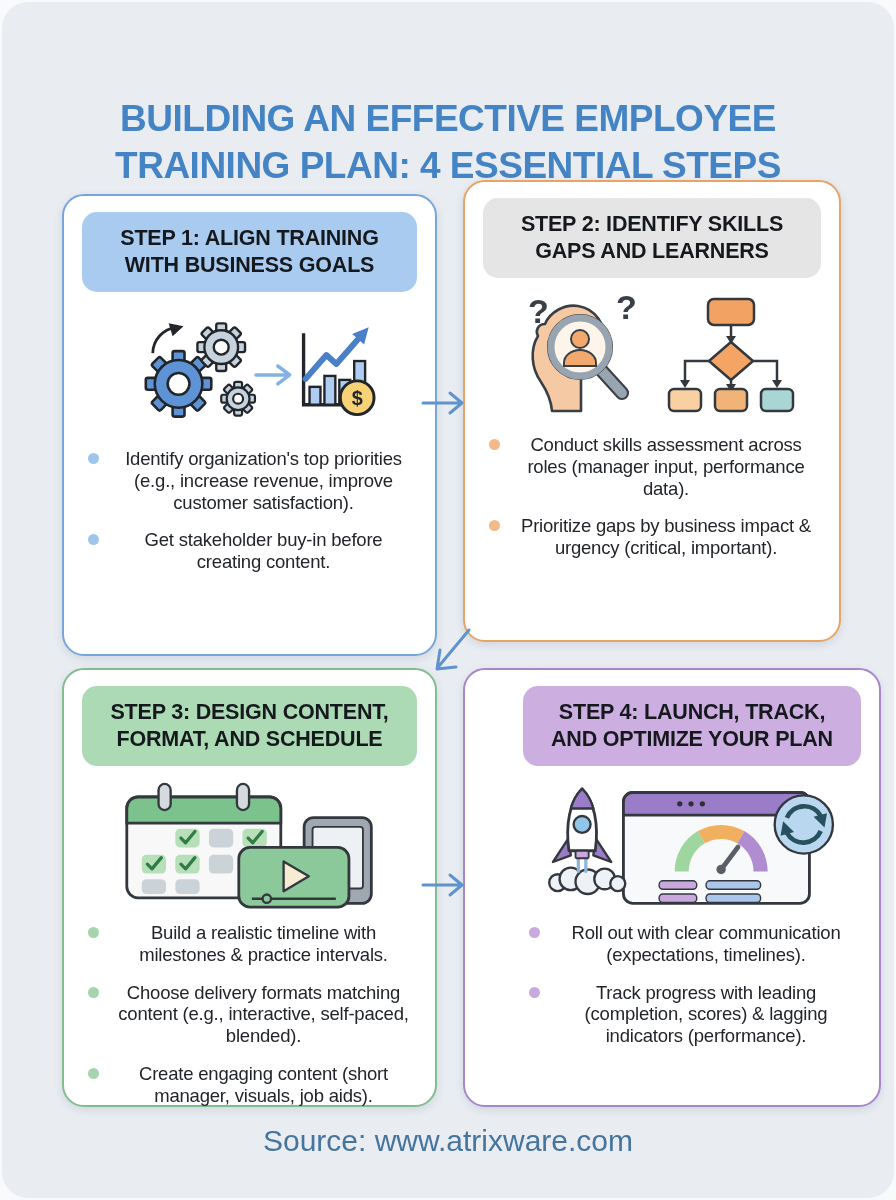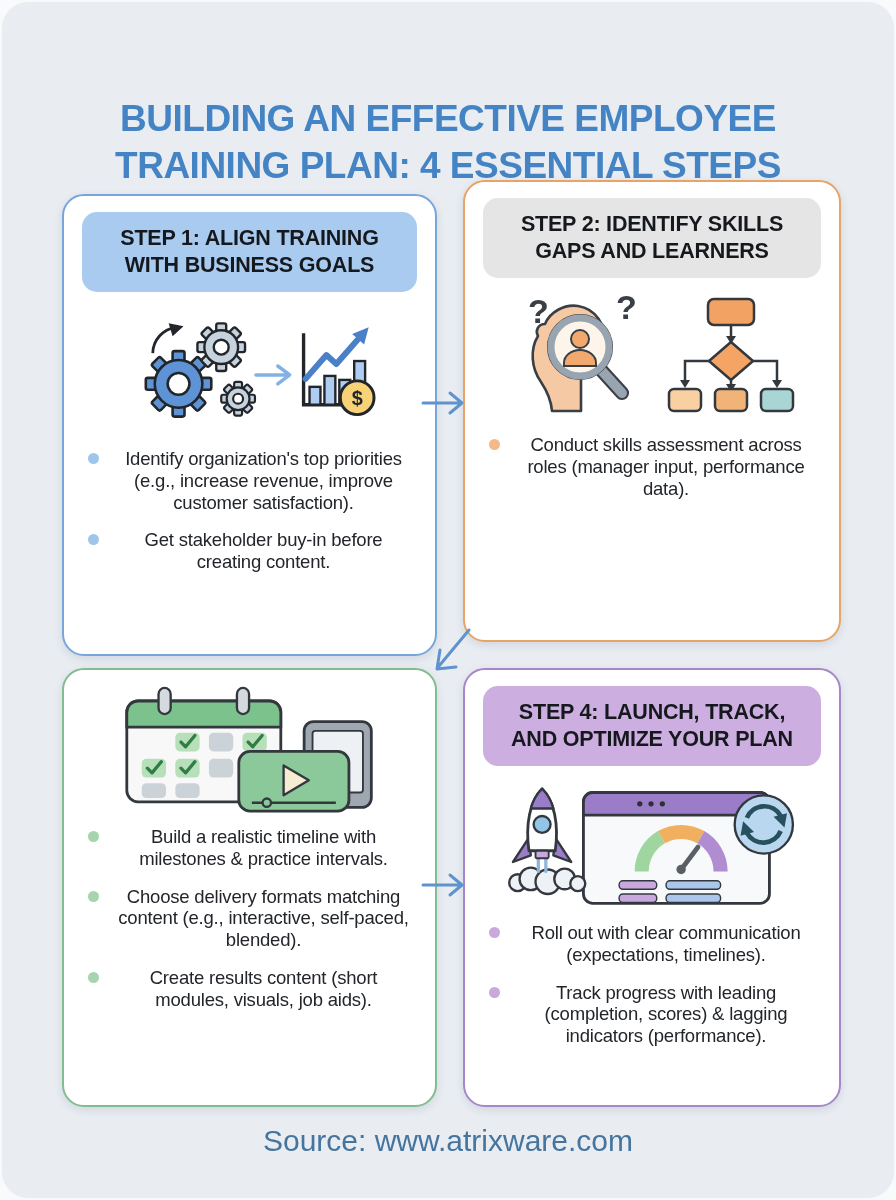--- a/index.html
+++ b/index.html
@@ -13,21 +13,21 @@
     font-size:37px;font-weight:800;color:#4584c4;line-height:1.28;letter-spacing:-.5px;margin-top:43px;
   }
   .title span{display:inline-block;max-width:740px;text-wrap:balance;}
   .card{
     position:absolute;background:#ffffff;border-radius:22px;
     box-shadow:0 3px 8px rgba(60,80,110,.14);
   }
   .card1{left:62px;top:172px;width:371px;height:458px;border:2px solid #79a6d9;margin-top:22px;}
   .card2{left:463px;top:180px;width:374px;height:458px;border:2px solid #e8a465;}
   .card3{left:62px;top:668px;width:371px;height:435px;border:2px solid #82bd90;}
-  .card4{left:463px;top:668px;width:374px;height:435px;border:2px solid #a687c9;}
+  .card4{left:463px;top:668px;width:374px;height:435px;border:2px solid #a687c9;padding-left:40px;}
   .hdr{
     margin:16px 18px 0;border-radius:15px;min-height:62px;
     display:flex;align-items:center;justify-content:center;text-align:center;
     padding:9px 12px;
   }
   .hdr span{
     font-size:21.5px;font-weight:800;color:#15181d;line-height:1.24;
     max-width:284px;text-wrap:balance;letter-spacing:-.2px;
   }
   .card1 .hdr{background:#a9cbf0;}
@@ -164,24 +164,31 @@
       <rect x="167" y="104" width="32" height="22" rx="5" fill="#f9d0a2" stroke="#33383e" stroke-width="2.5"></rect>
       <rect x="213" y="104" width="32" height="22" rx="5" fill="#f2b379" stroke="#33383e" stroke-width="2.5"></rect>
       <rect x="259" y="104" width="32" height="22" rx="5" fill="#a9d6d4" stroke="#33383e" stroke-width="2.5"></rect>
     </svg>
   </div>
   <ul class="bullets">
     <li>
         <span class="dot"></span>
         <span class="btext">Conduct skills assessment across roles (manager input, performance data).</span>
       </li>
+    <li>
+        <span class="dot"></span>
+        <span class="btext">Prioritize gaps by business impact &amp; urgency (critical, important).</span>
+      </li>
   </ul>
 </section>
 
 <section class="card card3">
+  <div class="hdr">
+    <span>STEP 3: DESIGN CONTENT, FORMAT, AND SCHEDULE</span>
+  </div>
   <div class="icon-area">
     <svg width="300" height="140" viewBox="0 0 320 150">
 
       <rect x="28" y="30" width="165" height="108" rx="12" fill="#f7f8f7" stroke="#33383e" stroke-width="3"></rect>
       <path d="M40,30 h141 a12,12 0 0 1 12,12 v16 h-165 v-16 a12,12 0 0 1 12,-12 z" fill="#7cc28c" stroke="#33383e" stroke-width="3"></path>
       <rect x="62" y="16" width="13" height="28" rx="6.5" fill="#d4dade" stroke="#33383e" stroke-width="2.5"></rect>
       <rect x="146" y="16" width="13" height="28" rx="6.5" fill="#d4dade" stroke="#33383e" stroke-width="2.5"></rect>
       <g stroke-width="0">
         <rect x="80" y="64" width="26" height="20" rx="5" fill="#b7dfba"></rect>
         <rect x="116" y="64" width="26" height="20" rx="5" fill="#ccd3d8"></rect>
@@ -213,21 +220,21 @@
     <li>
         <span class="dot"></span>
         <span class="btext">Build a realistic timeline with milestones &amp; practice intervals.</span>
       </li>
     <li>
         <span class="dot"></span>
         <span class="btext">Choose delivery formats matching content (e.g., interactive, self-paced, blended).</span>
       </li>
     <li>
         <span class="dot"></span>
-        <span class="btext">Create results content (short modules, visuals, job aids).</span>
+        <span class="btext">Create engaging content (short manager, visuals, job aids).</span>
       </li>
   </ul>
 </section>
 
 <section class="card card4">
   <div class="hdr">
     <span>STEP 4: LAUNCH, TRACK, AND OPTIMIZE YOUR PLAN</span>
   </div>
   <div class="icon-area">
     <svg width="310" height="146" viewBox="0 0 330 155">

